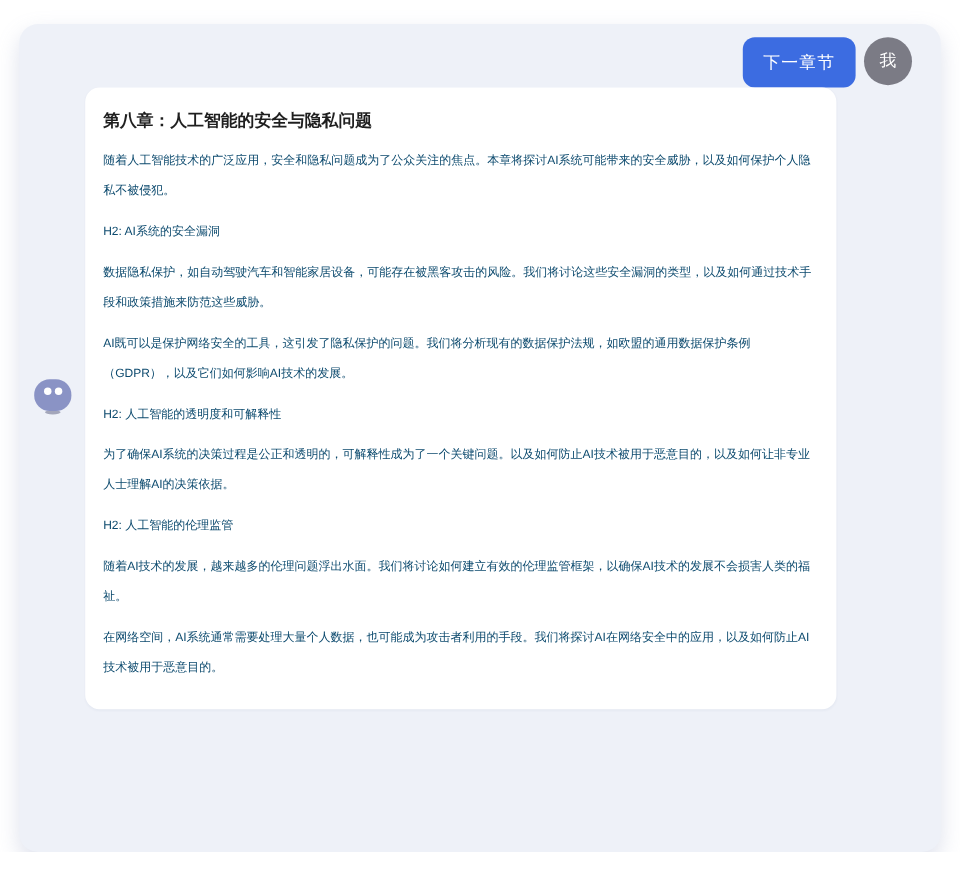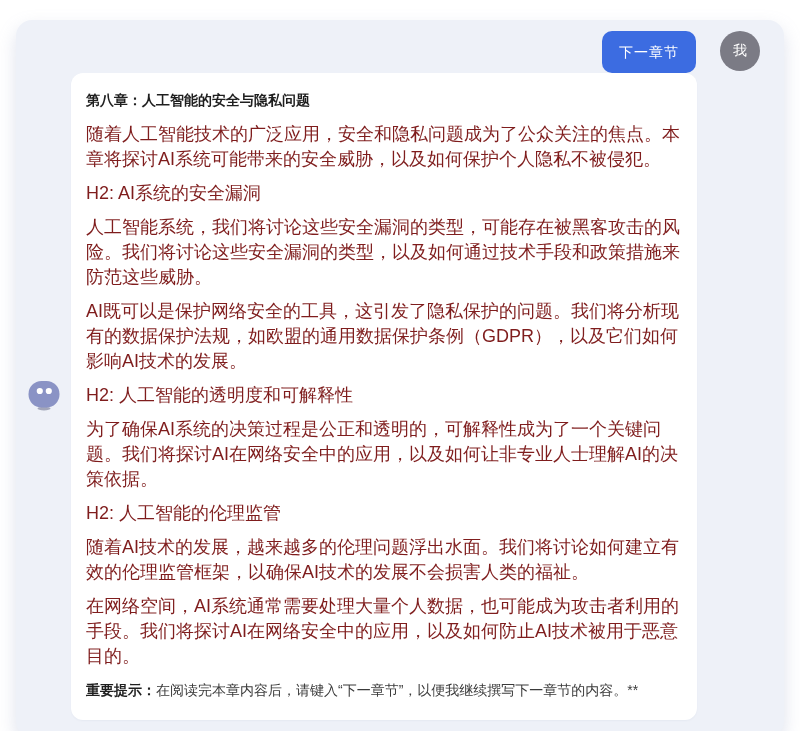--- a/index.html
+++ b/index.html
@@ -15,21 +15,21 @@
     border-radius: 16px;
     padding: 11px 12px 17px 12px;
     box-shadow: 0 8px 18px rgba(140,152,190,0.28);
     min-height: 690px;
   }
   
   .user-row {
     display: flex;
     justify-content: flex-end;
     align-items: flex-start;
-    gap: 24px;
+    gap: 7px;
     padding-right: 12px;
   }
   .user-bubble {
     background: #3c6ce1;
     color: #ffffff;
     font-size: 14px;
     line-height: 18px;
     padding: 12px 17px;
     border-radius: 10px;
     border: none;
@@ -67,22 +67,22 @@
     box-shadow: 0 1px 2px rgba(30,40,90,0.04);
   }
   .msg-title {
     font-size: 14px;
     font-weight: bold;
     color: #1f1f1f;
     line-height: 25px;
     margin: 9px 0;
   }
   .msg-p, .msg-h2 {
-    font-size: 18px;
-    color: #7f1d1d;
+    font-size: 10px;
+    color: #0c4a6e;
     line-height: 25px;
     margin: 9px 0;
   }
   .msg-footer {
     font-size: 14px;
     color: #3a3a3a;
     line-height: 25px;
     margin: 9px 0 4px 0;
   }
   .msg-footer .footer-label {
@@ -109,29 +109,28 @@
         <circle cx="20.8" cy="11" r="3.1" fill="#ffffff"></circle>
       </svg>
     </div>
 
     <div class="bot-card">
       <p class="msg-title">第八章：人工智能的安全与隐私问题</p>
 
       <p class="msg-p">随着人工智能技术的广泛应用，安全和隐私问题成为了公众关注的焦点。本章将探讨AI系统可能带来的安全威胁，以及如何保护个人隐私不被侵犯。</p>
 
       <p class="msg-h2">H2: AI系统的安全漏洞</p>
-      <p class="msg-p">人工智能系统，我们将讨论这些安全漏洞的类型，可能存在被黑客攻击的风险。我们将讨论这些安全漏洞的类型，以及如何通过技术手段和政策措施来防范这些威胁。</p>
+      <p class="msg-p">数据隐私保护，如自动驾驶汽车和智能家居设备，可能存在被黑客攻击的风险。我们将讨论这些安全漏洞的类型，以及如何通过技术手段和政策措施来防范这些威胁。</p>
 
       <p class="msg-p">AI既可以是保护网络安全的工具，这引发了隐私保护的问题。我们将分析现有的数据保护法规，如欧盟的通用数据保护条例（GDPR），以及它们如何影响AI技术的发展。</p>
 
       <p class="msg-h2">H2: 人工智能的透明度和可解释性</p>
-      <p class="msg-p">为了确保AI系统的决策过程是公正和透明的，可解释性成为了一个关键问题。我们将探讨AI在网络安全中的应用，以及如何让非专业人士理解AI的决策依据。</p>
+      <p class="msg-p">为了确保AI系统的决策过程是公正和透明的，可解释性成为了一个关键问题。以及如何防止AI技术被用于恶意目的，以及如何让非专业人士理解AI的决策依据。</p>
 
       <p class="msg-h2">H2: 人工智能的伦理监管</p>
       <p class="msg-p">随着AI技术的发展，越来越多的伦理问题浮出水面。我们将讨论如何建立有效的伦理监管框架，以确保AI技术的发展不会损害人类的福祉。</p>
 
       <p class="msg-p">在网络空间，AI系统通常需要处理大量个人数据，也可能成为攻击者利用的手段。我们将探讨AI在网络安全中的应用，以及如何防止AI技术被用于恶意目的。</p>
 
-      <p class="msg-footer"><span class="footer-label">重要提示：</span><span>在阅读完本章内容后，请键入“下一章节”，以便我继续撰写下一章节的内容。**</span></p>
     </div>
   </div>
 
 </div>
 
 </body></html>

